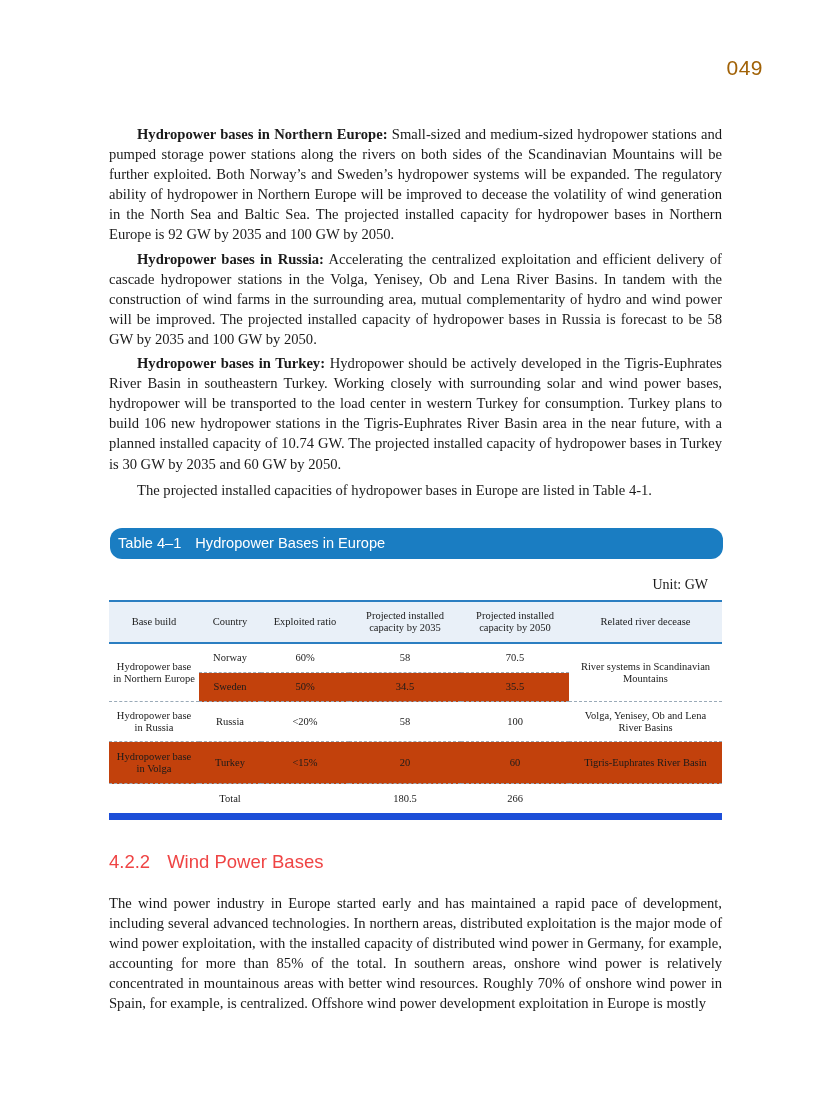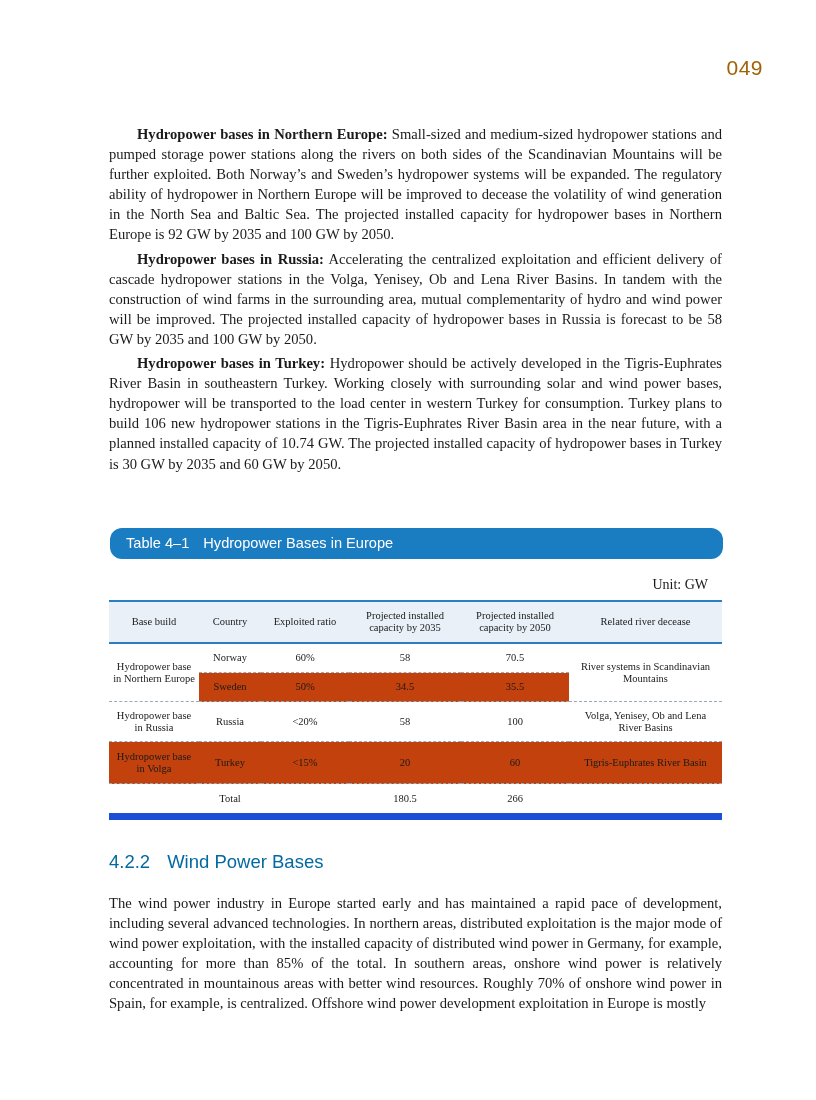--- a/index.html
+++ b/index.html
@@ -50,21 +50,21 @@
       top: 528px;
       width: 613px;
       height: 31px;
       background: #1a7dc2;
       border-radius: 12px;
       color: #ffffff;
       font-family: "Liberation Sans", "DejaVu Sans", sans-serif;
       font-size: 14.6px;
       line-height: 31px;
       box-sizing: border-box;
-      padding-left: 16px;
+      padding-left: 8px;
     }
     .table-banner .num {
       margin-right: 14px;
     }
     .unit {
       position: absolute;
       top: 577px;
       right: 108px;
       font-size: 14px;
       color: #1a1a1a;
@@ -101,41 +101,42 @@
       border-bottom: 7px solid #1d4ed8;
     }
     h2.section {
       position: absolute;
       left: 109px;
       top: 851px;
       margin: 0;
       font-family: "Liberation Sans", "DejaVu Sans", sans-serif;
       font-weight: normal;
       font-size: 18.5px;
-      color: #0369a1;
+      color: #ef4444;
     }
     h2.section .sec-num {
       margin-right: 17px;
     }
     .content2 {
       position: absolute;
       left: 109px;
       top: 893px;
       width: 613px;
     }
   </style>
 </head>
 <body>
 
 <div class="page-number">049</div>
 
 <div class="content">
   <p class="body"><b>Hydropower bases in Northern Europe:</b><span> Small-sized and medium-sized hydropower stations and pumped storage power stations along the rivers on both sides of the Scandinavian Mountains will be further exploited. Both Norway’s and Sweden’s hydropower systems will be expanded. The regulatory ability of hydropower in Northern Europe will be improved to decease the volatility of wind generation in the North Sea and Baltic Sea. The projected installed capacity for hydropower bases in Northern Europe is 92 GW by 2035 and 100 GW by 2050.</span></p>
   <p class="body"><b>Hydropower bases in Russia:</b><span> Accelerating the centralized exploitation and efficient delivery of cascade hydropower stations in the Volga, Yenisey, Ob and Lena River Basins. In tandem with the construction of wind farms in the surrounding area, mutual complementarity of hydro and wind power will be improved. The projected installed capacity of hydropower bases in Russia is forecast to be 58 GW by 2035 and 100 GW by 2050.</span></p>
   <p class="body"><b>Hydropower bases in Turkey:</b><span> Hydropower should be actively developed in the Tigris-Euphrates River Basin in southeastern Turkey. Working closely with surrounding solar and wind power bases, hydropower will be transported to the load center in western Turkey for consumption. Turkey plans to build 106 new hydropower stations in the Tigris-Euphrates River Basin area in the near future, with a planned installed capacity of 10.74 GW. The projected installed capacity of hydropower bases in Turkey is 30 GW by 2035 and 60 GW by 2050.</span></p>
+  <p class="body" style="margin-top:6px;"><span>The projected installed capacities of hydropower bases in Europe are listed in Table 4-1.</span></p>
 </div>
 
 <div class="table-banner">
   <span class="num">Table 4–1</span><span>Hydropower Bases in Europe</span>
 </div>
 
 <div class="unit">Unit: GW</div>
 
 <table class="data">
   <colgroup>

